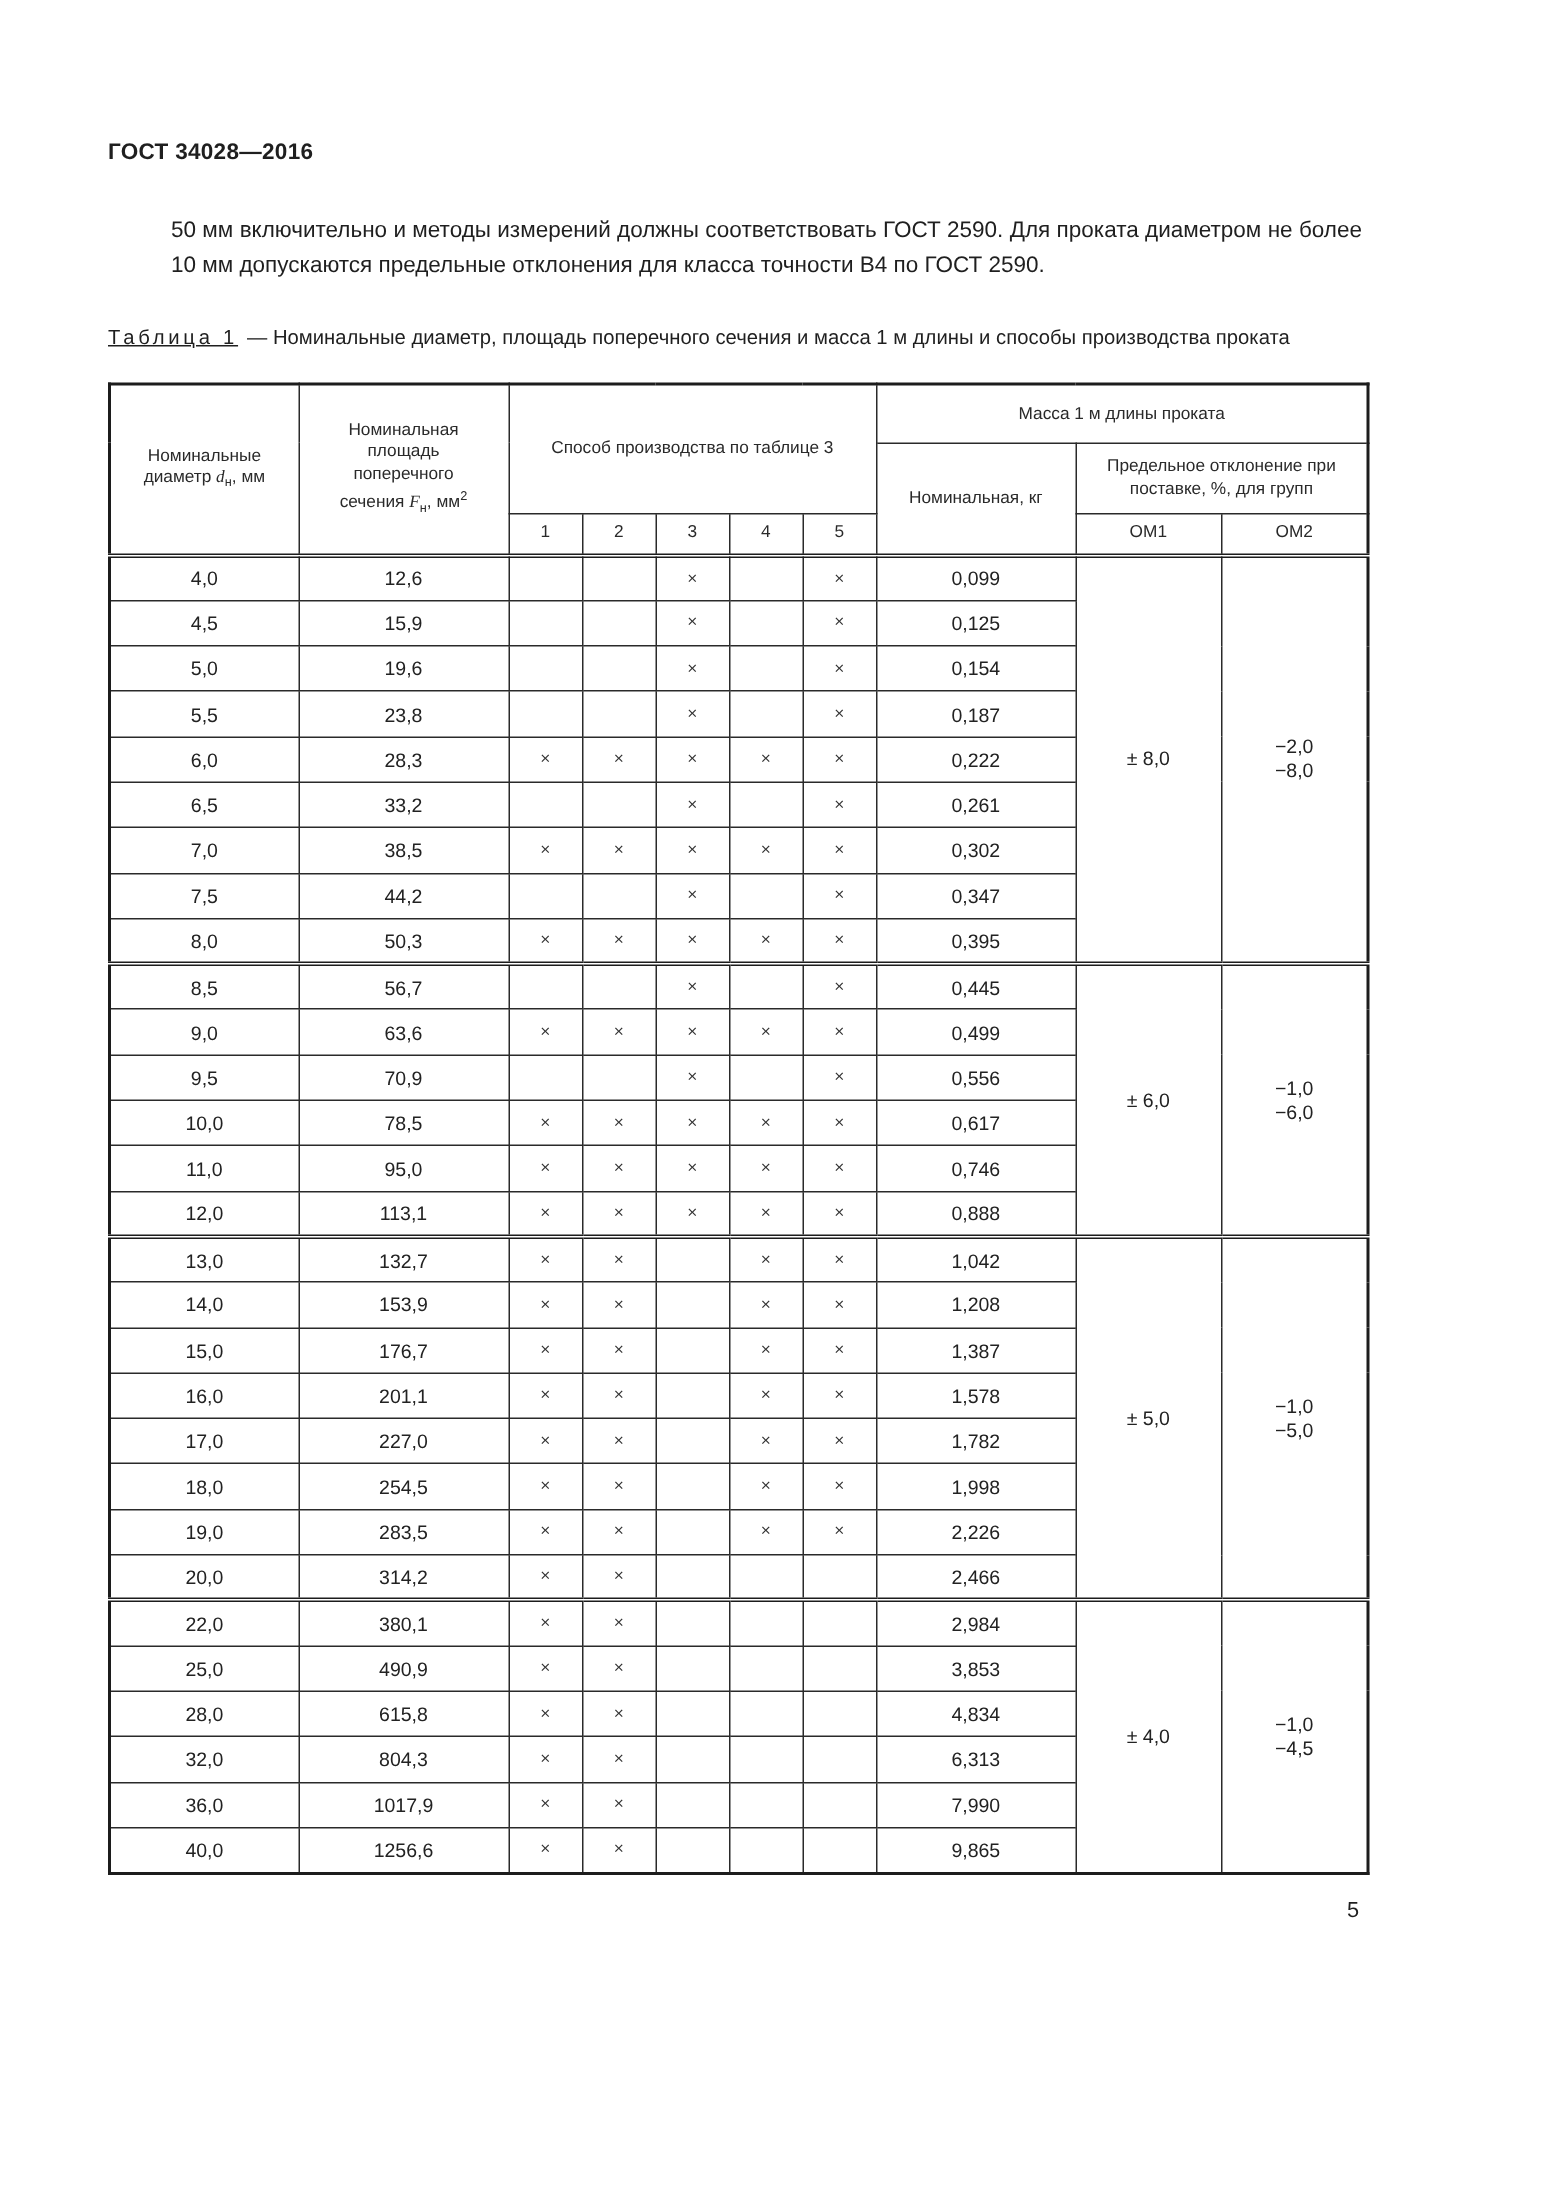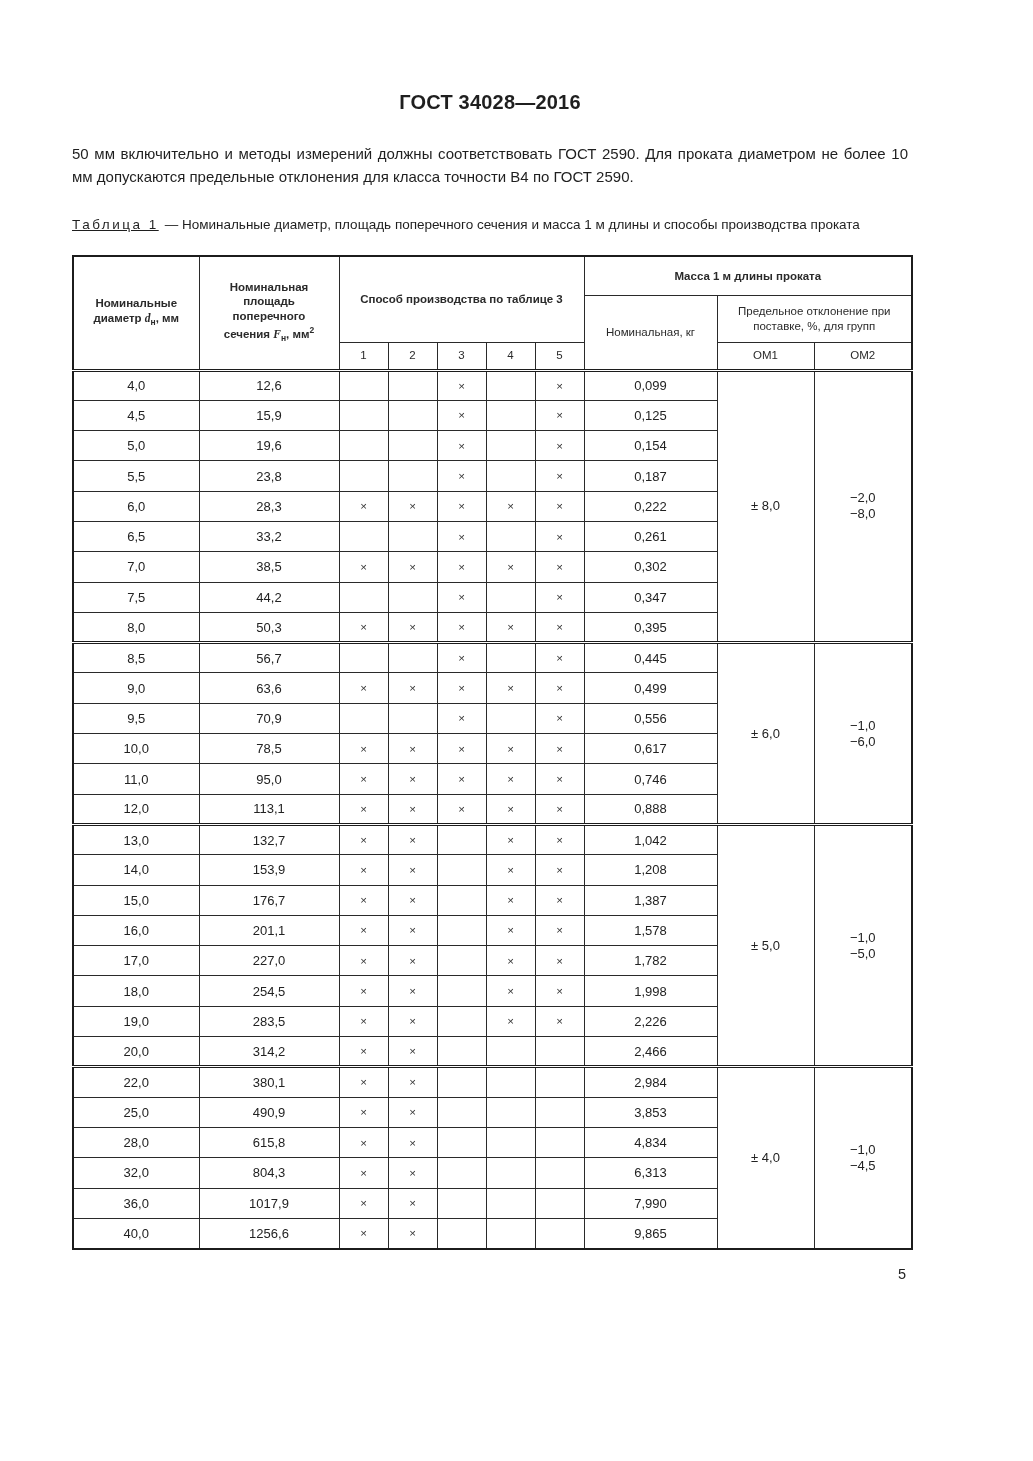--- a/index.html
+++ b/index.html
@@ -8,28 +8,29 @@
     width:1033px; height:1461px; position:relative;
     font-family:"Liberation Sans", sans-serif;
     color:#1f1f1f;
     -webkit-font-smoothing:antialiased;
   }
   .page {
     position:absolute; inset:0;
     padding:94px 125px 0 72px;
   }
   .doc-header {
-    text-align:center;
-    font-size:20px; font-weight:bold; line-height:16px;
+    text-align:left;
+    font-size:15px; font-weight:bold; line-height:16px;
     letter-spacing:0.2px;
   }
   .para {
     margin-top:33px;
     font-size:15px; line-height:22.5px;
     text-align:justify;
+    margin-left:42px;
   }
   .para.follow { margin-top:0; }
   .para.indented { text-indent:40px; }
   .caption {
     margin-top:27px;
     font-size:13.5px; line-height:20px;
     text-align:justify;
   }
   .caption .cap-label { letter-spacing:2.5px; margin-right:6px;text-decoration:underline; }
 
@@ -42,21 +43,21 @@
   table.gost th, table.gost td {
     border:1px solid #2a2a2a;
     text-align:center; vertical-align:middle;
     font-weight:normal;
   }
   thead th {
     font-size:11.5px; line-height:14.5px;
     color:#2a2a2a;
     padding:2px 6px;
   }
-  thead tr.h1 th { height:39px;font-weight:bold; }
+  thead tr.h1 th { height:39px; }
   thead tr.h2 th { height:47px; }
   thead tr.h3 th { height:28px; }
   thead { border-bottom:3px double #1c1c1c; }
   th.th-area { padding:2px 24px; }
   th.th-dev { padding:2px 12px; }
   var { font-style:italic; font-family:"Liberation Serif", serif; }
   sub { font-size:8.5px; }
   sup { font-size:8.5px; }
 
   tbody td {

